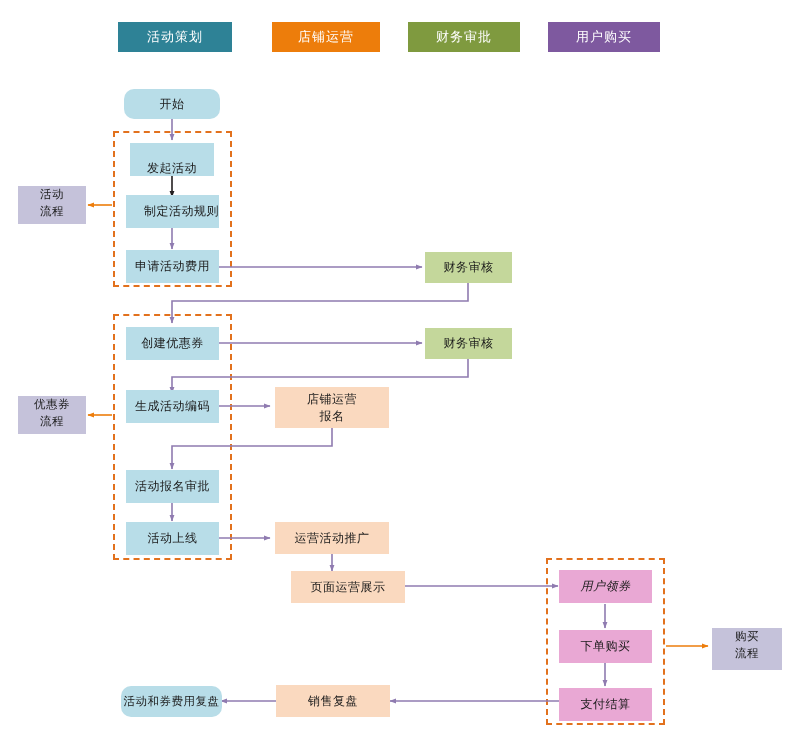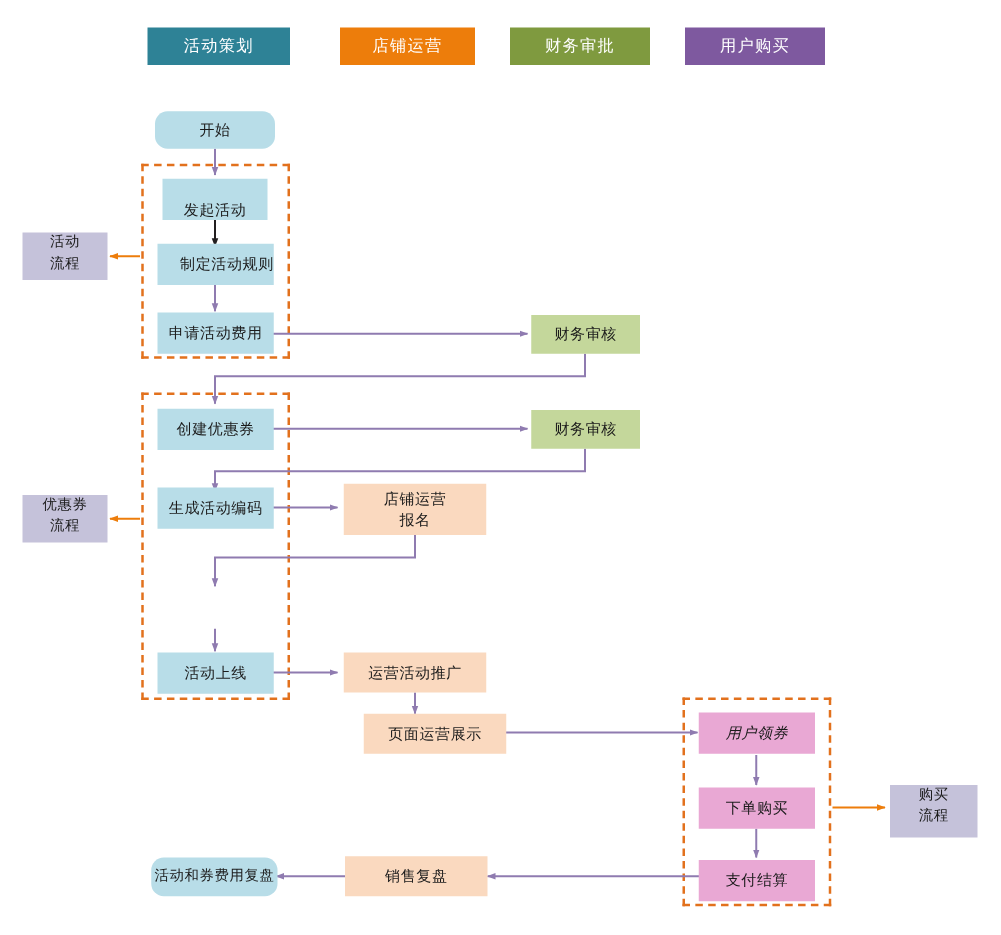--- a/index.html
+++ b/index.html
@@ -189,20 +189,23 @@
 
   <div class="node" style="left:126px;top:390px;width:93px;height:33px;background:#b8dde8;">
     <span>生成活动编码</span>
   </div>
 
   <div class="node" style="left:275px;top:387px;width:114px;height:41px;background:#fad9bf;">
     <span>店铺运营
 报名</span>
   </div>
 
+  <div class="node" style="left:126px;top:470px;width:93px;height:33px;background:#b8dde8;">
+    <span>活动报名审批</span>
+  </div>
 
   <div class="node" style="left:126px;top:522px;width:93px;height:33px;background:#b8dde8;">
     <span>活动上线</span>
   </div>
 
   <div class="node" style="left:275px;top:522px;width:114px;height:32px;background:#fad9bf;">
     <span>运营活动推广</span>
   </div>
 
   <div class="node" style="left:291px;top:571px;width:114px;height:32px;background:#fad9bf;">

